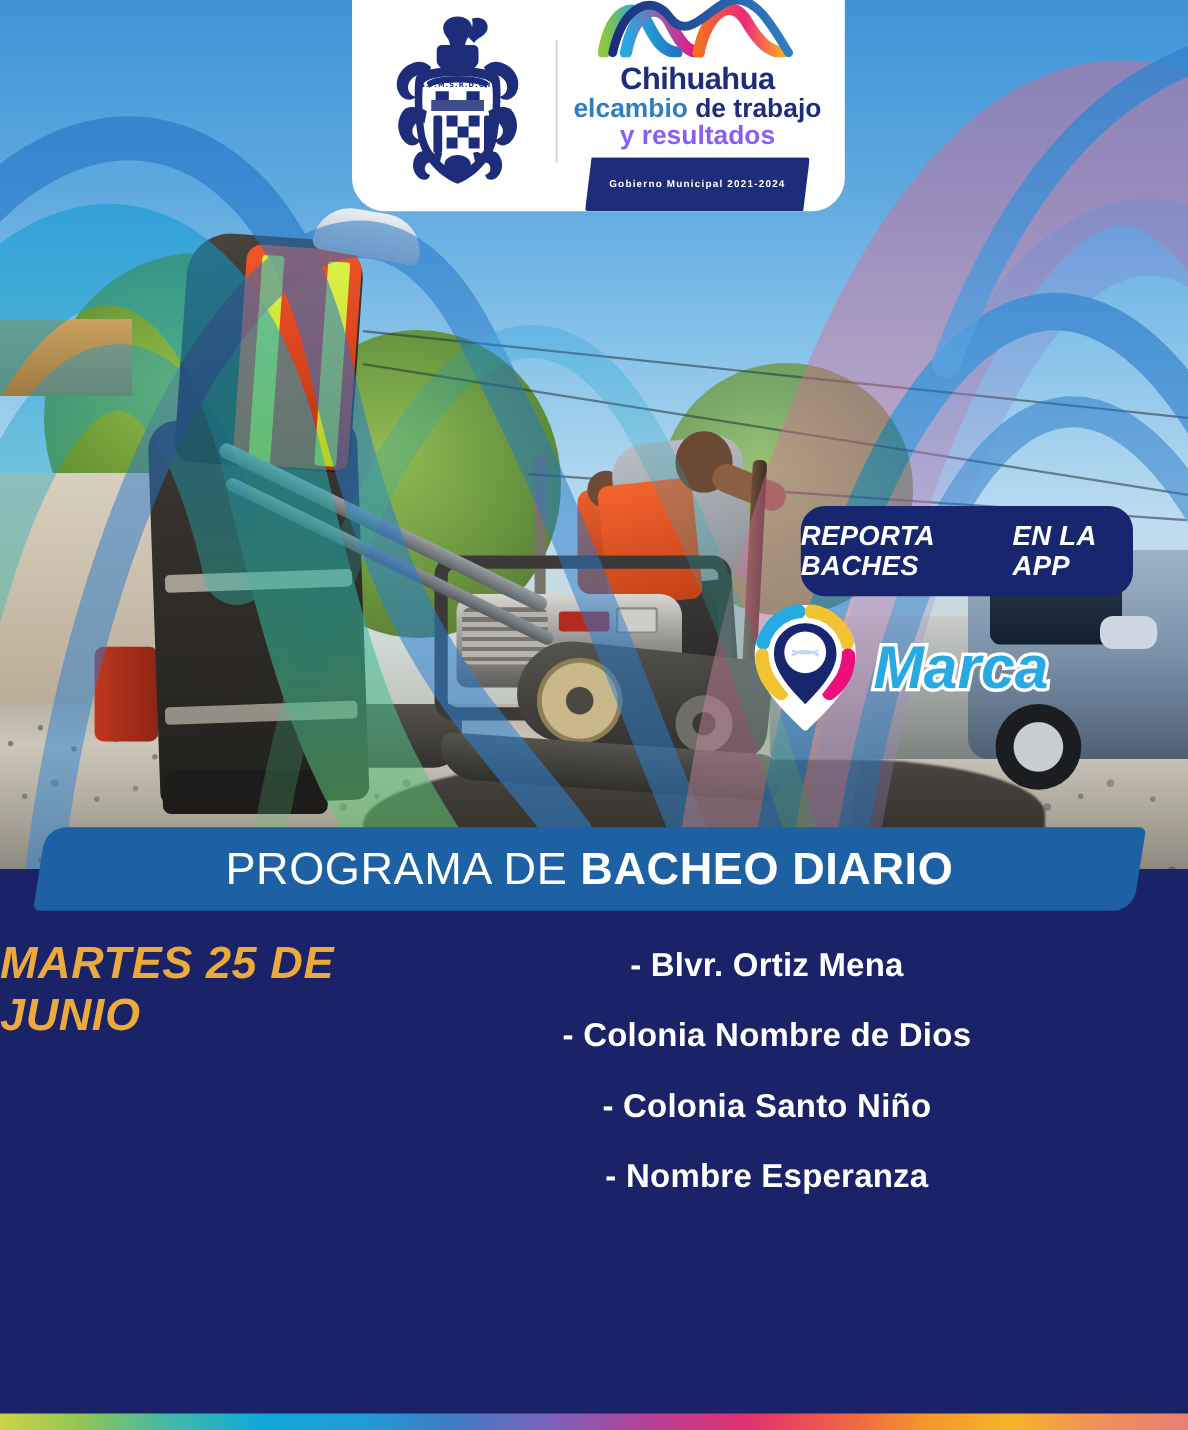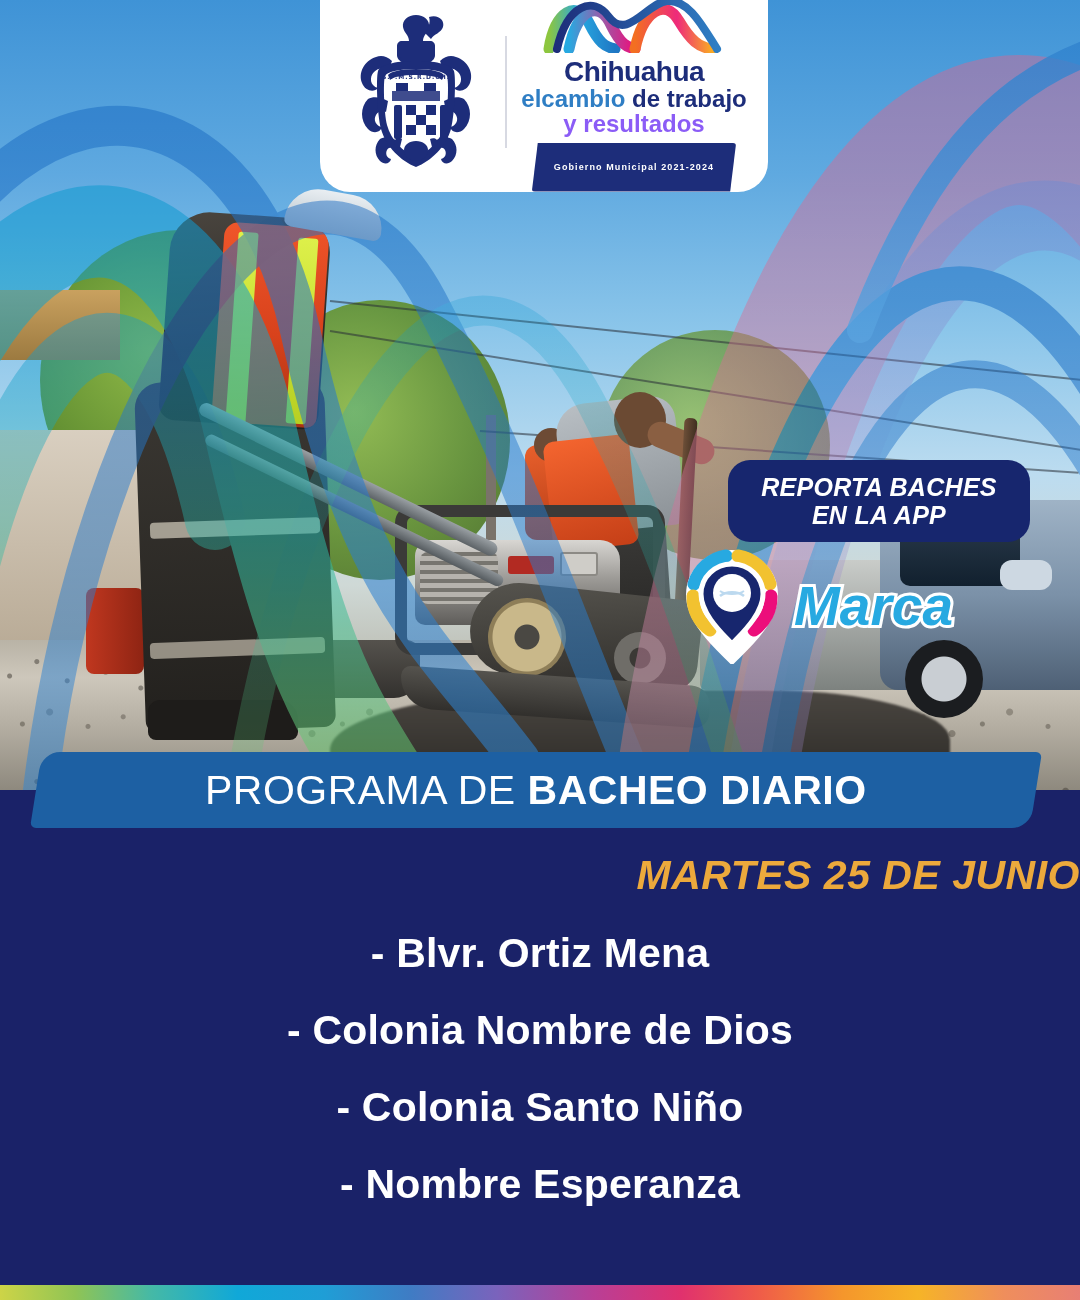--- a/index.html
+++ b/index.html
@@ -198,21 +198,21 @@
     margin-top:7px; background:#1d2d7a; color:#ffffff;
     font-size:9px; font-weight:bold; letter-spacing:1.1px;
     padding:20px 22px; border-radius:3px;
     clip-path:polygon(6px 0,100% 0,calc(100% - 6px) 100%,0 100%);
   }
 
   
   .app-badge{
     position:absolute; left:728px; top:460px; width:302px; height:82px;
     background:#17266e; border-radius:22px;
-    display:flex; flex-direction:column; align-items:center; justify-content:center;
+    display:flex; flex-direction:row; align-items:center; justify-content:center;
     color:#fff; font-weight:bold; font-style:italic; line-height:1.12;
   }
   .app-badge .l1{ font-size:25px; letter-spacing:.3px; }
   .app-badge .l2{ font-size:25px; letter-spacing:.3px; }
 
   .marca{
     position:absolute; left:676px; top:548px; width:372px; height:118px;
     display:flex; align-items:center;
   }
   .marca-text{ margin-left:6px; display:flex; flex-direction:column; line-height:.86; }
@@ -236,30 +236,30 @@
   .title-inner{
     transform:skewX(9deg);
     color:#fff; font-size:41px; letter-spacing:.5px; white-space:nowrap;
   }
   .title-light{ font-weight:300; }
   .title-bold{ font-weight:bold; }
 
   
   .list-section{
     position:absolute; left:0; top:830px; width:1080px; height:450px;
-    display:flex; flex-direction:column; align-items:flex-end;
+    display:flex; flex-direction:row; align-items:flex-start;
   }
   .date-line{
     margin-top:22px;
     font-size:41px; font-weight:bold; font-style:italic;
     color:#eca93c; letter-spacing:.5px;
   }
   .items{ margin-top:16px; width:100%; display:flex; flex-direction:column; align-items:center; }
   .item{
-    font-size:41px; font-weight:bold; color:#ffffff;
+    font-size:30px; font-weight:bold; color:#ffffff;
     margin:15px 0; letter-spacing:.2px; white-space:nowrap;
   }
 
   
   .bottom-bar{
     position:absolute; left:0; top:1285px; width:1080px; height:15px;
     background:linear-gradient(90deg,
       #cdd447 0%, #8fc455 7%, #45b9a6 14%, #10a8d8 22%,
       #1f9ed6 30%, #3f7cc4 38%, #7a63bc 46%, #b93f96 55%,
       #e0316e 63%, #ef5a4a 70%, #f5962c 78%, #f6b427 85%,

